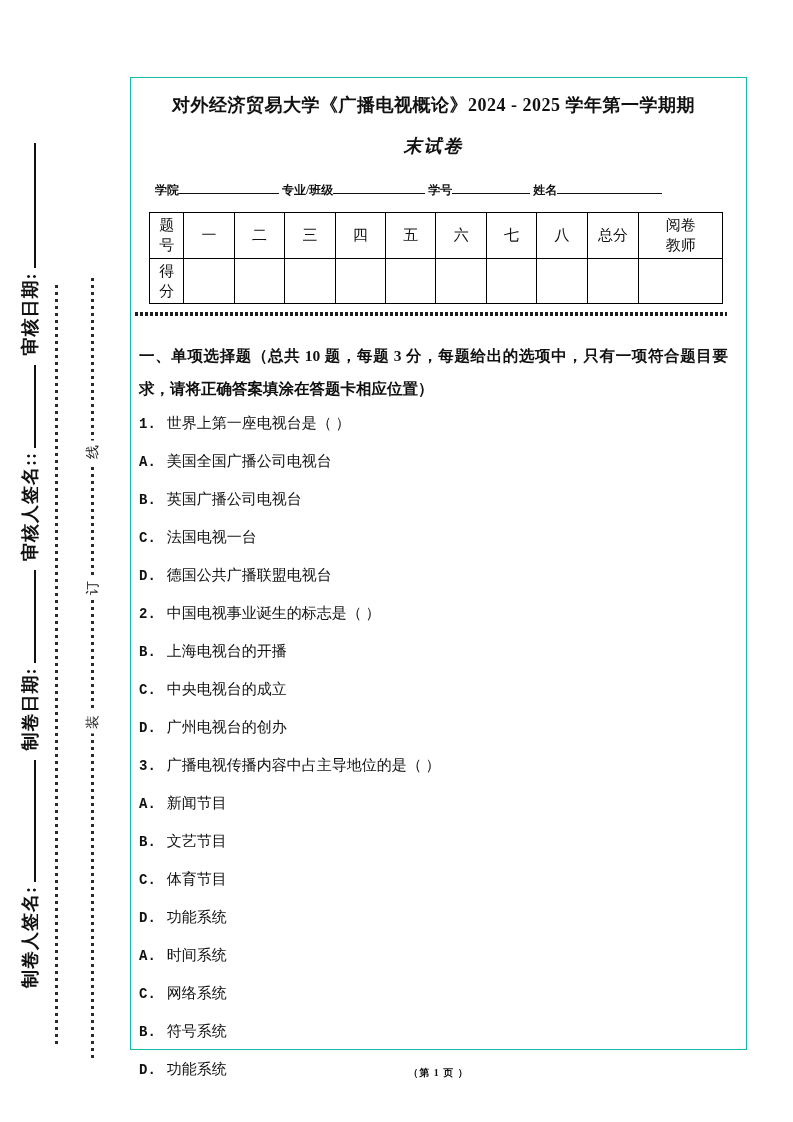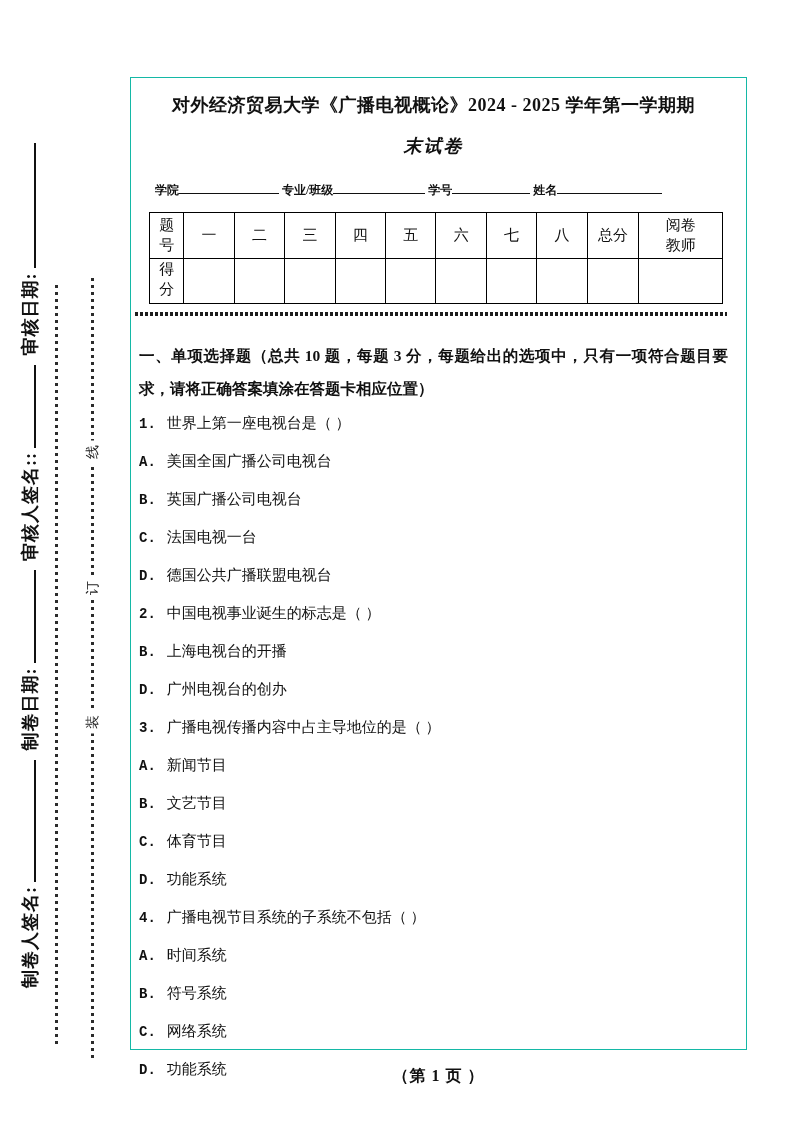--- a/index.html
+++ b/index.html
@@ -30,36 +30,36 @@
   .title2 { margin-top:17px; text-align:center; font-weight:bold; font-size:18px; letter-spacing:2px;font-style:italic; }
 
   .info-row { margin-top:21px; padding-left:16px; font-size:12px; font-weight:bold; white-space:nowrap; }
   .info-blank { display:inline-block; border-bottom:1.5px solid #111; height:15px; vertical-align:baseline; }
   .ib1{width:100px;} .ib2{width:92px;} .ib3{width:78px;} .ib4{width:105px;}
 
   table.score { border-collapse:collapse; table-layout:fixed; width:574px; margin:13px 0 0 10px;
                 font-size:15px; text-align:center; }
   table.score td { border:1.8px solid #000; padding:2px; vertical-align:middle; }
   table.score tr.hdr td { height:45px; }
-  table.score tr.scr td { height:40px;font-family:Liberation Mono, monospace; }
+  table.score tr.scr td { height:40px; }
   .wrap1 { display:inline-block; width:1.15em; line-height:1.35; }
   .wrap2 { display:inline-block; width:2.45em; line-height:1.35; }
   .c0{width:6%;} .cq{width:8.8%;} .cz{width:9%;} .ct{width:14.6%;}
 
   .dotted-sep { margin:8px 0 0 -4px; width:592px; height:4px;
                 background-image:repeating-linear-gradient(90deg,#1c1c1c 0 3px,transparent 3px 5px); }
 
   .section-heading { margin-top:24px; font-size:15.5px; font-weight:bold;
                      line-height:32.5px; text-align:justify; }
   .qline { font-size:15px; line-height:37px; white-space:nowrap; }
   .qmark { display:inline-block; min-width:24px;
            font-family:"Liberation Mono","DejaVu Sans Mono",monospace; font-weight:bold; font-size:14px; }
 
   .footer { position:absolute; left:130px; top:1066px; width:617px; text-align:center;
-            font-size:16px; font-weight:bold; letter-spacing:1px; }
+            font-size:10px; font-weight:bold; letter-spacing:1px; }
 </style>
 </head>
 <body>
 
 <div class="page">
 
   <div class="sig-strip">
     <span class="sig-label">制卷人签名:</span><span class="sig-blank" style="width:122px"></span>
     <span class="sig-label">制卷日期:</span><span class="sig-blank" style="width:93px"></span>
     <span class="sig-label">审核人签名::</span><span class="sig-blank" style="width:83px"></span>
@@ -119,31 +119,31 @@
     <div class="section-heading">一、单项选择题（总共 10 题，每题 3 分，每题给出的选项中，只有一项符合题目要求，请将正确答案填涂在答题卡相应位置）</div>
 
     <div class="qline"><span class="qmark">1.</span> <span>世界上第一座电视台是（  ）</span></div>
     <div class="qline"><span class="qmark">A.</span> <span>美国全国广播公司电视台</span></div>
     <div class="qline"><span class="qmark">B.</span> <span>英国广播公司电视台</span></div>
     <div class="qline"><span class="qmark">C.</span> <span>法国电视一台</span></div>
     <div class="qline"><span class="qmark">D.</span> <span>德国公共广播联盟电视台</span></div>
 
     <div class="qline"><span class="qmark">2.</span> <span>中国电视事业诞生的标志是（  ）</span></div>
     <div class="qline"><span class="qmark">B.</span> <span>上海电视台的开播</span></div>
+    <div class="qline"><span class="qmark">C.</span> <span>中央电视台的成立</span></div>
     <div class="qline"><span class="qmark">D.</span> <span>广州电视台的创办</span></div>
 
     <div class="qline"><span class="qmark">3.</span> <span>广播电视传播内容中占主导地位的是（  ）</span></div>
     <div class="qline"><span class="qmark">A.</span> <span>新闻节目</span></div>
     <div class="qline"><span class="qmark">B.</span> <span>文艺节目</span></div>
     <div class="qline"><span class="qmark">C.</span> <span>体育节目</span></div>
     <div class="qline"><span class="qmark">D.</span> <span>功能系统</span></div>
 
-    <div class="qline"><span class="qmark">4.</span> <span>广播电视节目系统的子系统不包括（  ）</span></div>
     <div class="qline"><span class="qmark">A.</span> <span>时间系统</span></div>
+    <div class="qline"><span class="qmark">C.</span> <span>网络系统</span></div>
     <div class="qline"><span class="qmark">B.</span> <span>符号系统</span></div>
-    <div class="qline"><span class="qmark">C.</span> <span>网络系统</span></div>
     <div class="qline"><span class="qmark">D.</span> <span>功能系统</span></div>
 
   </div>
 
   <div class="footer">（第 1 页 ）</div>
 
 </div>
 
 </body></html>

